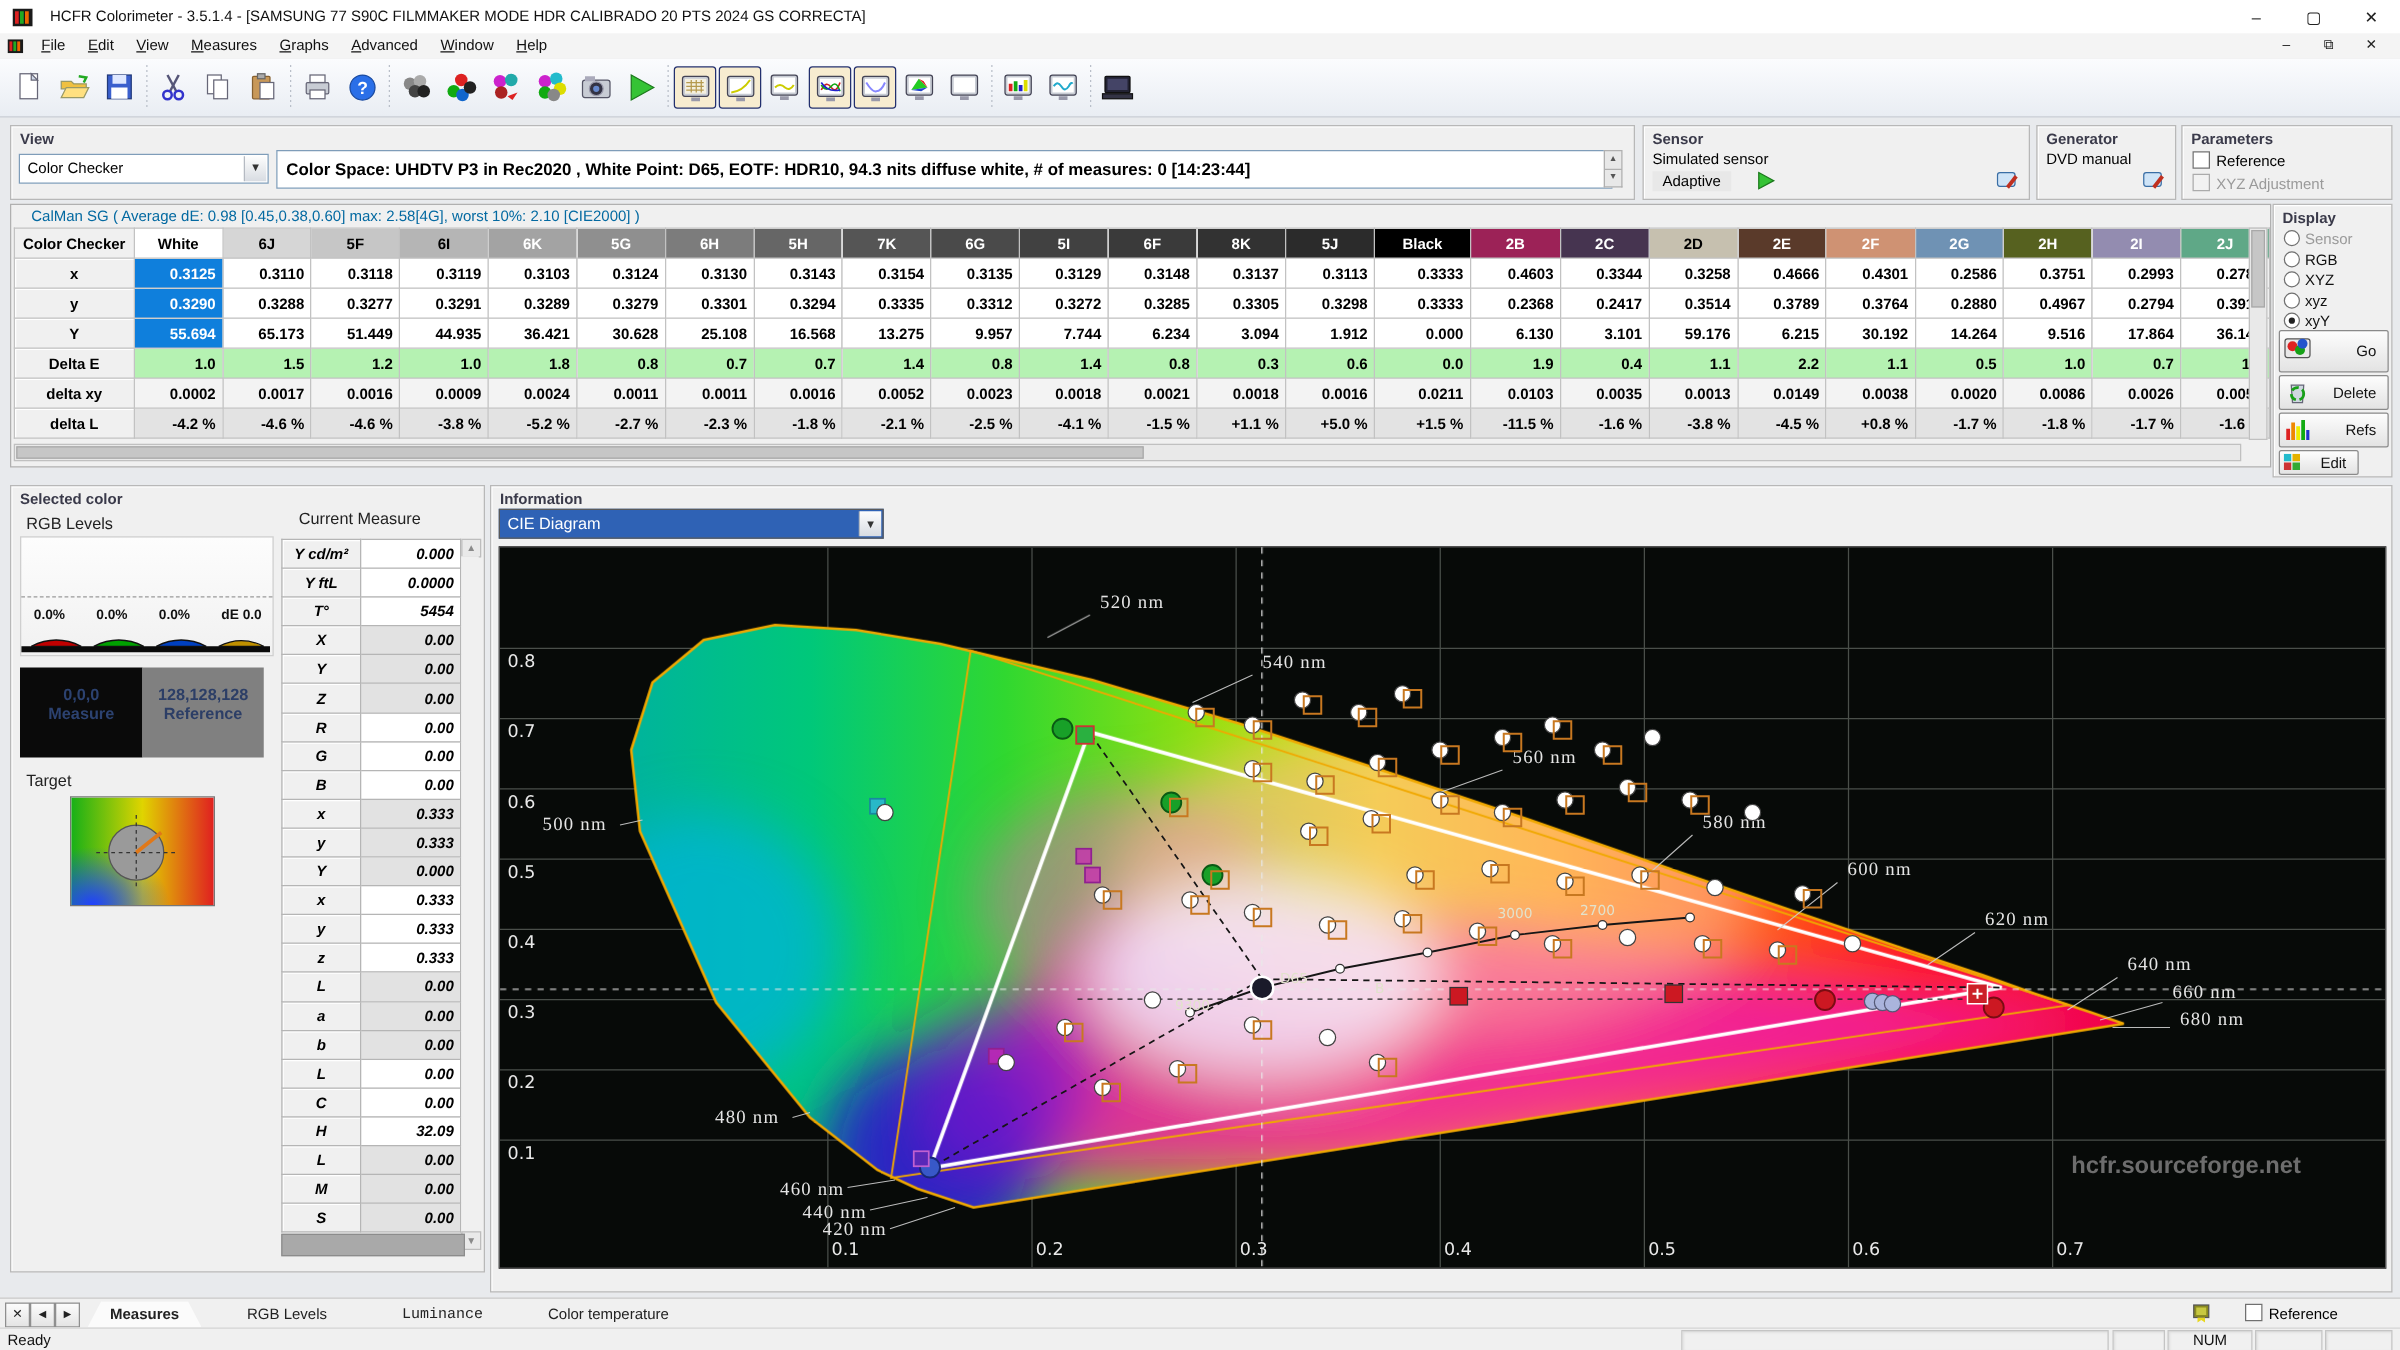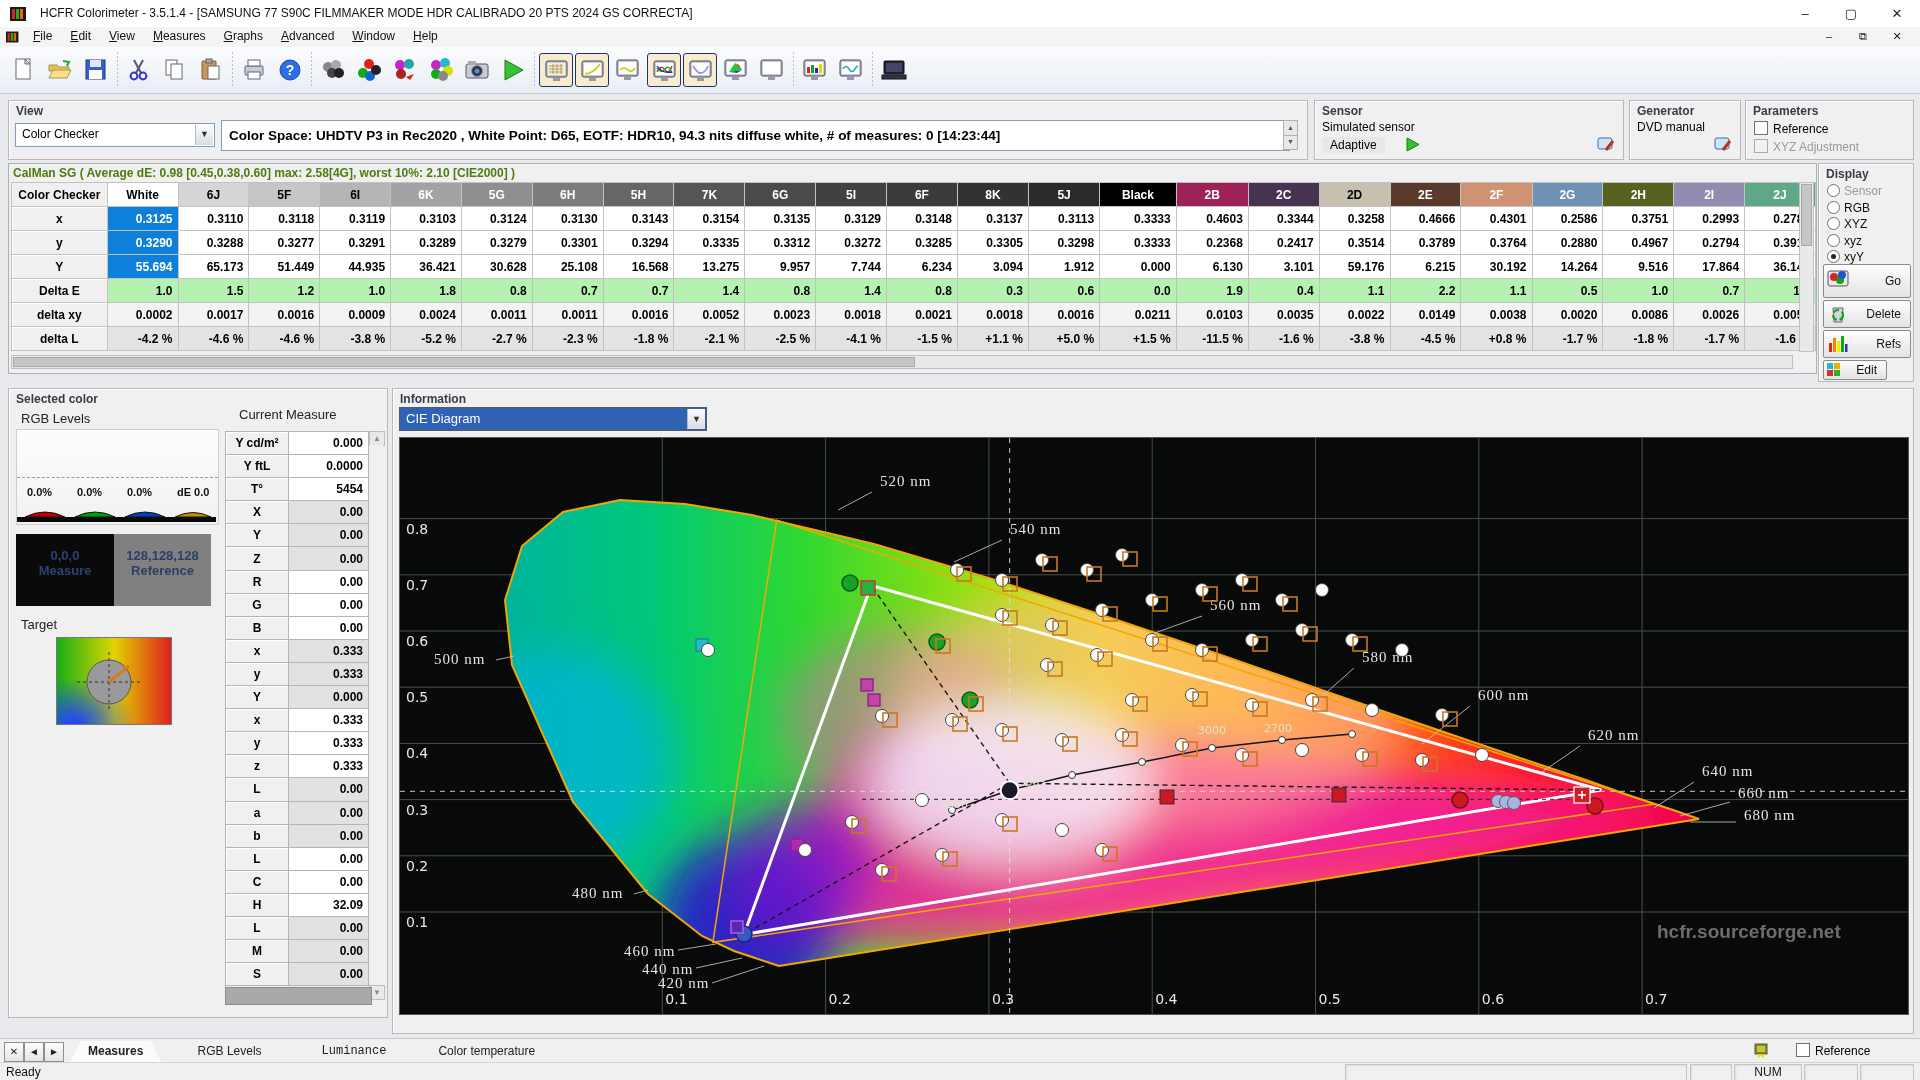--- a/index.html
+++ b/index.html
@@ -19,21 +19,21 @@
   .tbtn.active{background:#f7ecd0;border:1px solid #23306e;width:32px;height:32px;}
   .tsep{display:inline-block;width:7px;height:34px;vertical-align:top;
      background:repeating-linear-gradient(to bottom,#b9bfc9 0 2px,transparent 2px 4px);background-size:1px 100%;background-position:3px 0;background-repeat:no-repeat;}
   
   .gbox{background:#f0f0f0;border:1px solid #b8b8b8;box-shadow:inset 1px 1px 0 #fff;}
   .gcap{position:absolute;left:7px;top:3px;font-weight:bold;color:#3a3a4a;}
   .sunken{border:1px solid #7f9db9;background:#fff;}
   .dropbtn{position:absolute;right:1px;top:1px;bottom:1px;width:17px;background:linear-gradient(#fdfdfd,#d8dce2);border-left:1px solid #b5bac2;color:#333;text-align:center;font-size:9px;line-height:18px;}
   
   #mtable-wrap{left:8px;top:163px;width:1807px;height:209px;background:#f0f0f0;border:1px solid #b0b0b0;}
-  #mtable-title{position:absolute;left:4px;top:2px;font-weight:bold;color:#4d7c0f;}
+  #mtable-title{position:absolute;left:16px;top:2px;font-weight:normal;color:#0369a1;}
   table.meas{border-collapse:collapse;table-layout:fixed;position:absolute;left:2px;top:18px;}
   table.meas td,table.meas th{border:1px solid #c2c2c2;height:23px;padding:0 5px;font-size:12px;overflow:hidden;white-space:nowrap;}
   table.meas th{font-weight:bold;text-align:center;}
   td.rowlab{background:#f0f0f0;font-weight:bold;text-align:center;border:1px solid #9a9a9a;box-shadow:inset 1px 1px 0 #fff;}
   td.val{text-align:right;background:#fff;font-weight:600;color:#000;}
   td.hl{background:#0f7fdc;color:#fff;}
   td.de{background:#b5f2b2;font-weight:700;}
   td.dxy{background:#f3f3f3;}
   td.dl{background:#e3e3e3;}
   .vscroll{position:absolute;background:#e9e9e9;border:1px solid #c0c0c0;}
@@ -42,21 +42,21 @@
   #display-panel{left:1818px;top:163px;width:94px;height:217px;}
   .radio{position:absolute;left:8px;height:15px;color:#111;}
   .radio .dot{display:inline-block;width:11px;height:11px;border-radius:50%;border:1px solid #707070;background:#fff;vertical-align:-2px;margin-right:4px;position:relative;}
   .radio.sel .dot::after{content:"";position:absolute;left:3px;top:3px;width:5px;height:5px;border-radius:50%;background:#222;}
   .radio.dis{color:#9a9a9a;}
   .dbtn{position:absolute;left:4px;width:86px;background:linear-gradient(#fdfdfd,#e3e3e3);border:1px solid #8a8a8a;border-radius:2px;font-size:12px;color:#111;}
   .dbtn span.lab{position:absolute;right:9px;top:50%;transform:translateY(-50%);}
   
   #selcolor{left:8px;top:388px;width:378px;height:628px;}
   .swatch-text{font-weight:bold;text-align:center;font-size:13px;}
-  table.cm{border-collapse:collapse;table-layout:fixed;position:absolute;}
+  table.cm{border-collapse:collapse;table-layout:fixed;position:absolute;font-style:italic;}
   table.cm td{border:1px solid #b5b5b5;height:22.1px;font-size:12px;padding:0 5px;overflow:hidden;}
   td.cml{background:#f0f0f0;font-weight:bold;text-align:center;box-shadow:inset 1px 1px 0 #fff;}
   td.cmv{text-align:right;font-weight:600;}
   td.cmv.g{background:#e2e2e2;} td.cmv.w{background:#fff;}
   .sarrow{position:absolute;width:14px;height:13px;background:#e9e9e9;border:1px solid #bdbdbd;color:#8a8a8a;font-size:8px;text-align:center;line-height:13px;}
   
   #infopanel{left:392px;top:388px;width:1520px;height:644px;}
   #cie-drop{position:absolute;left:6px;top:18px;width:300px;height:22px;background:#2f62b5;border:1px solid #5a5a5a;color:#fff;font-size:13px;line-height:22px;padding-left:6px;}
   #ciebox{position:absolute;left:6px;top:48px;width:1508px;height:576px;background:#070a08;border:1px solid #555;}
   #ciebox svg{width:100%;height:100%;display:block;}
@@ -411,21 +411,21 @@
           <td class="val dxy">0.0016</td>
           <td class="val dxy">0.0052</td>
           <td class="val dxy">0.0023</td>
           <td class="val dxy">0.0018</td>
           <td class="val dxy">0.0021</td>
           <td class="val dxy">0.0018</td>
           <td class="val dxy">0.0016</td>
           <td class="val dxy">0.0211</td>
           <td class="val dxy">0.0103</td>
           <td class="val dxy">0.0035</td>
-          <td class="val dxy">0.0022</td>
+          <td class="val dxy">0.0013</td>
           <td class="val dxy">0.0149</td>
           <td class="val dxy">0.0038</td>
           <td class="val dxy">0.0020</td>
           <td class="val dxy">0.0086</td>
           <td class="val dxy">0.0026</td>
           <td class="val dxy">0.0058</td>
         </tr>
         <tr>
           <td class="rowlab">delta L</td>
           <td class="val dl">-4.2 %</td>

